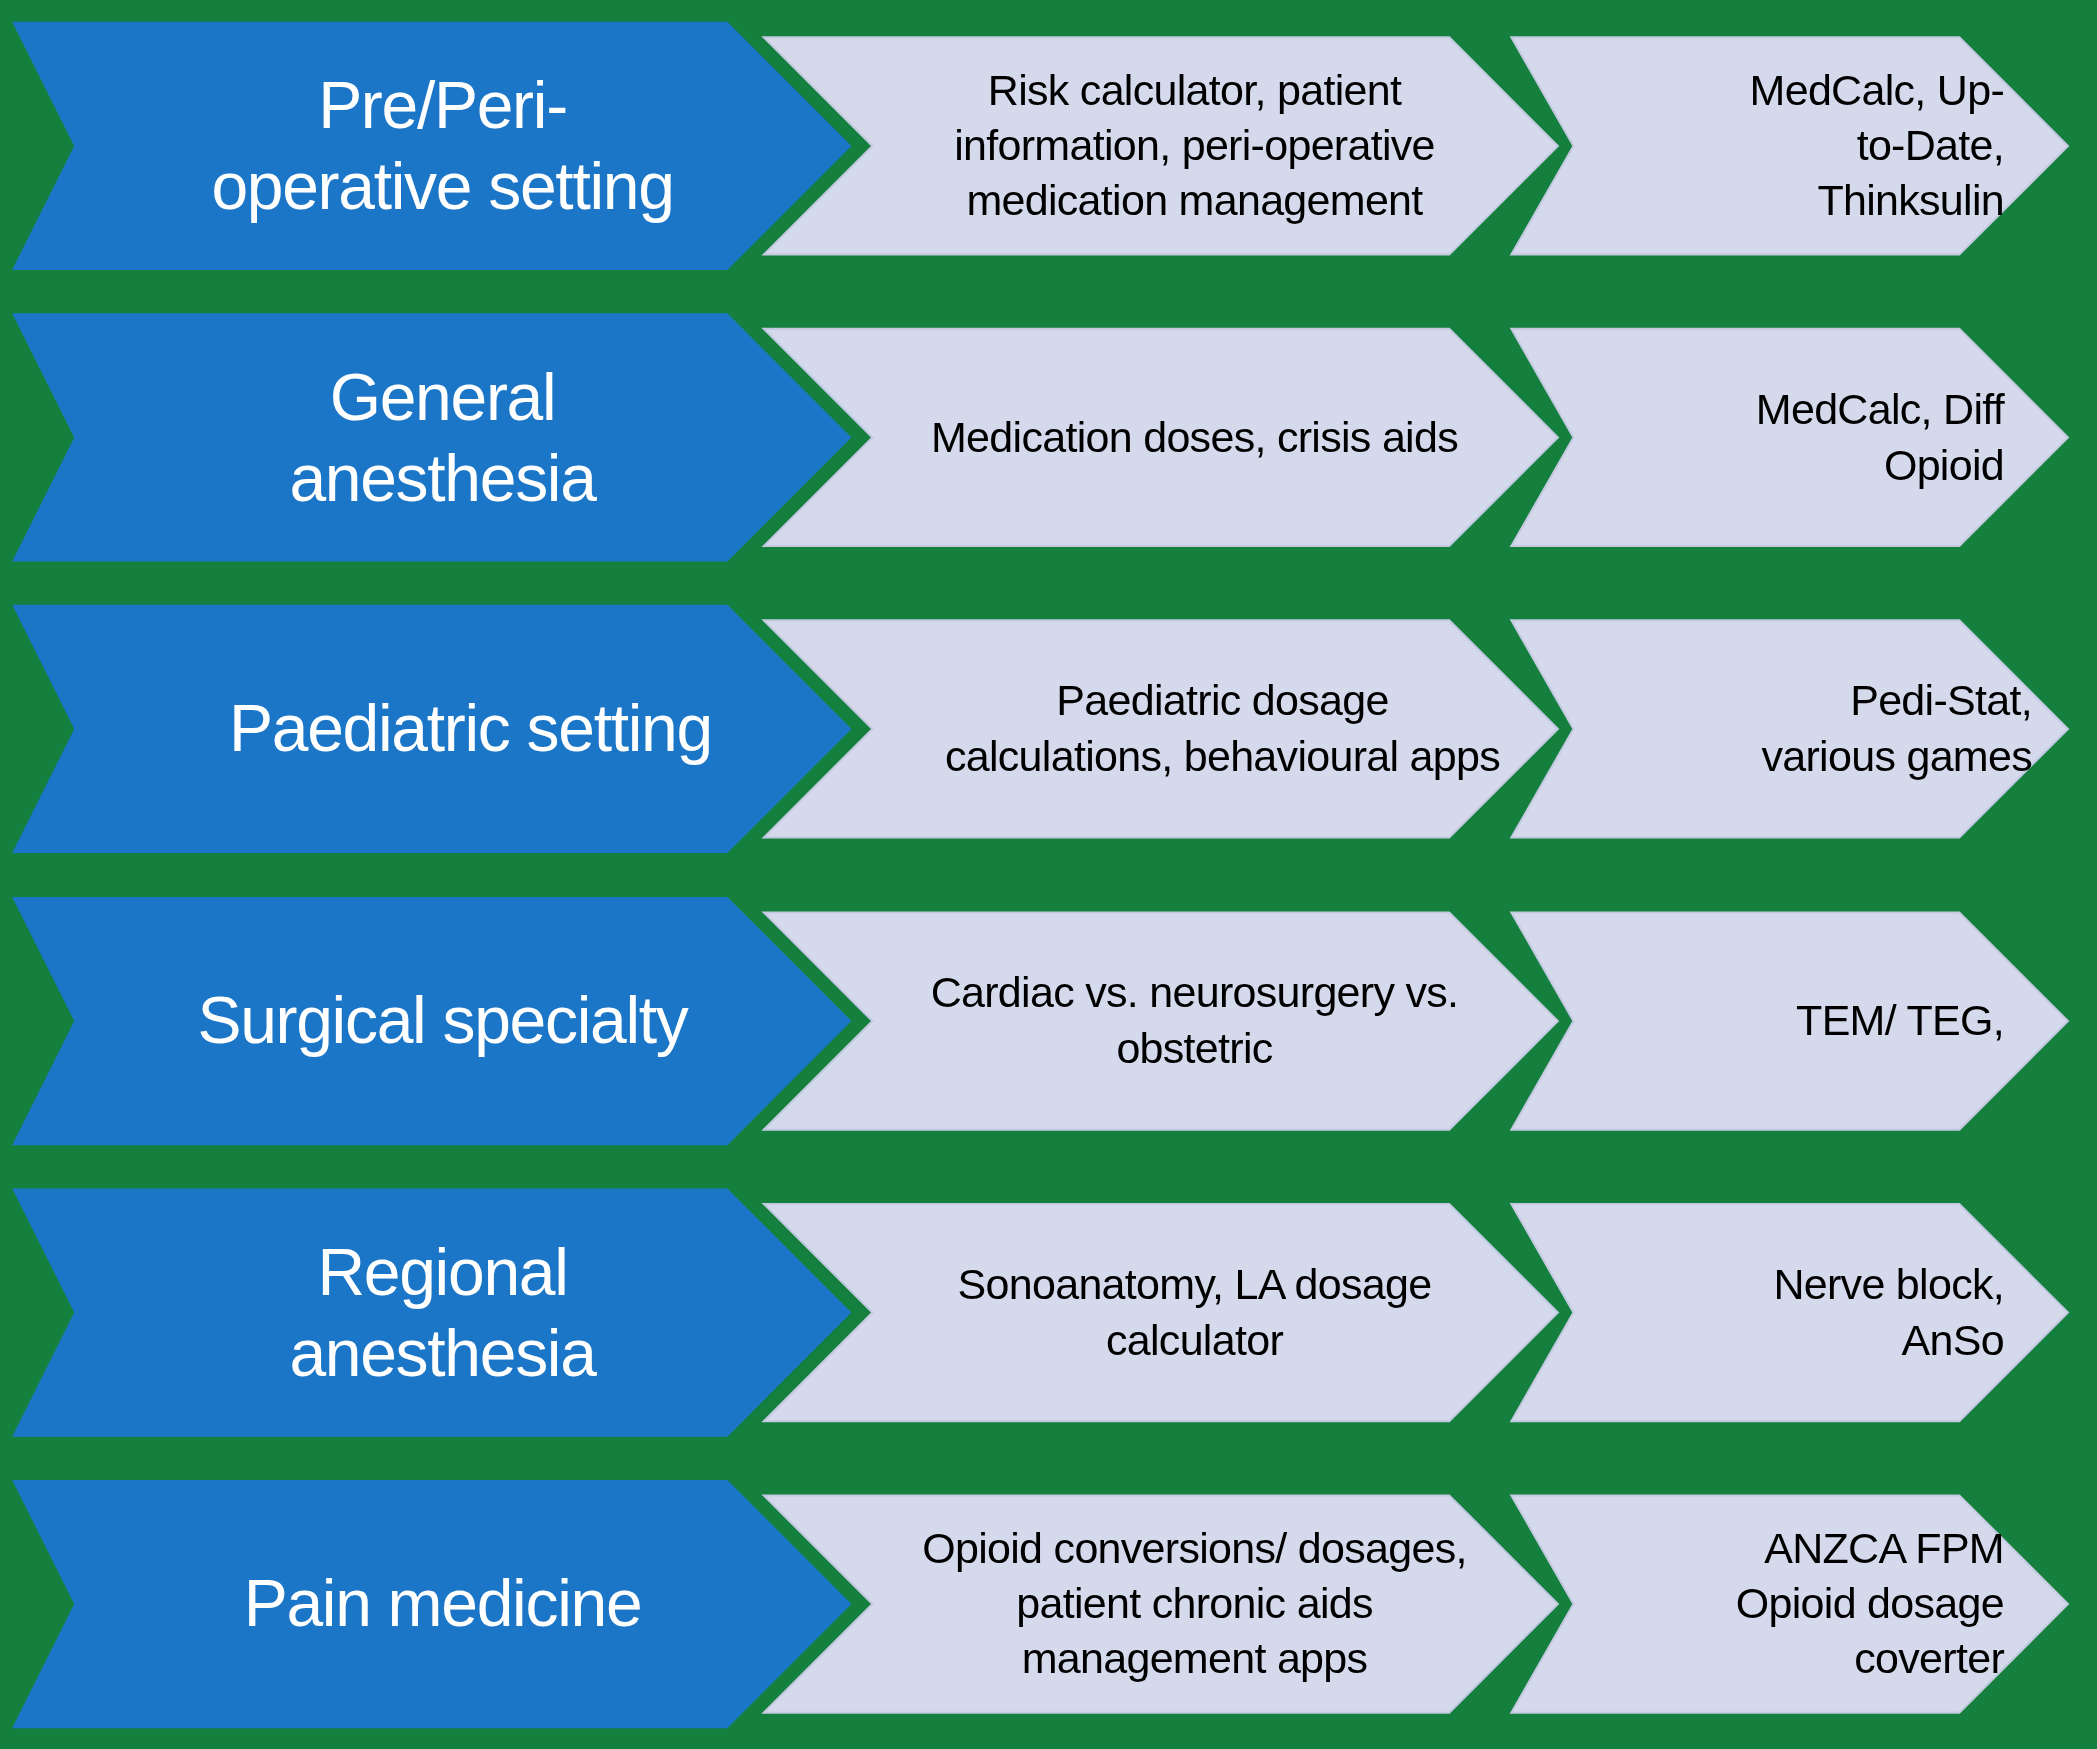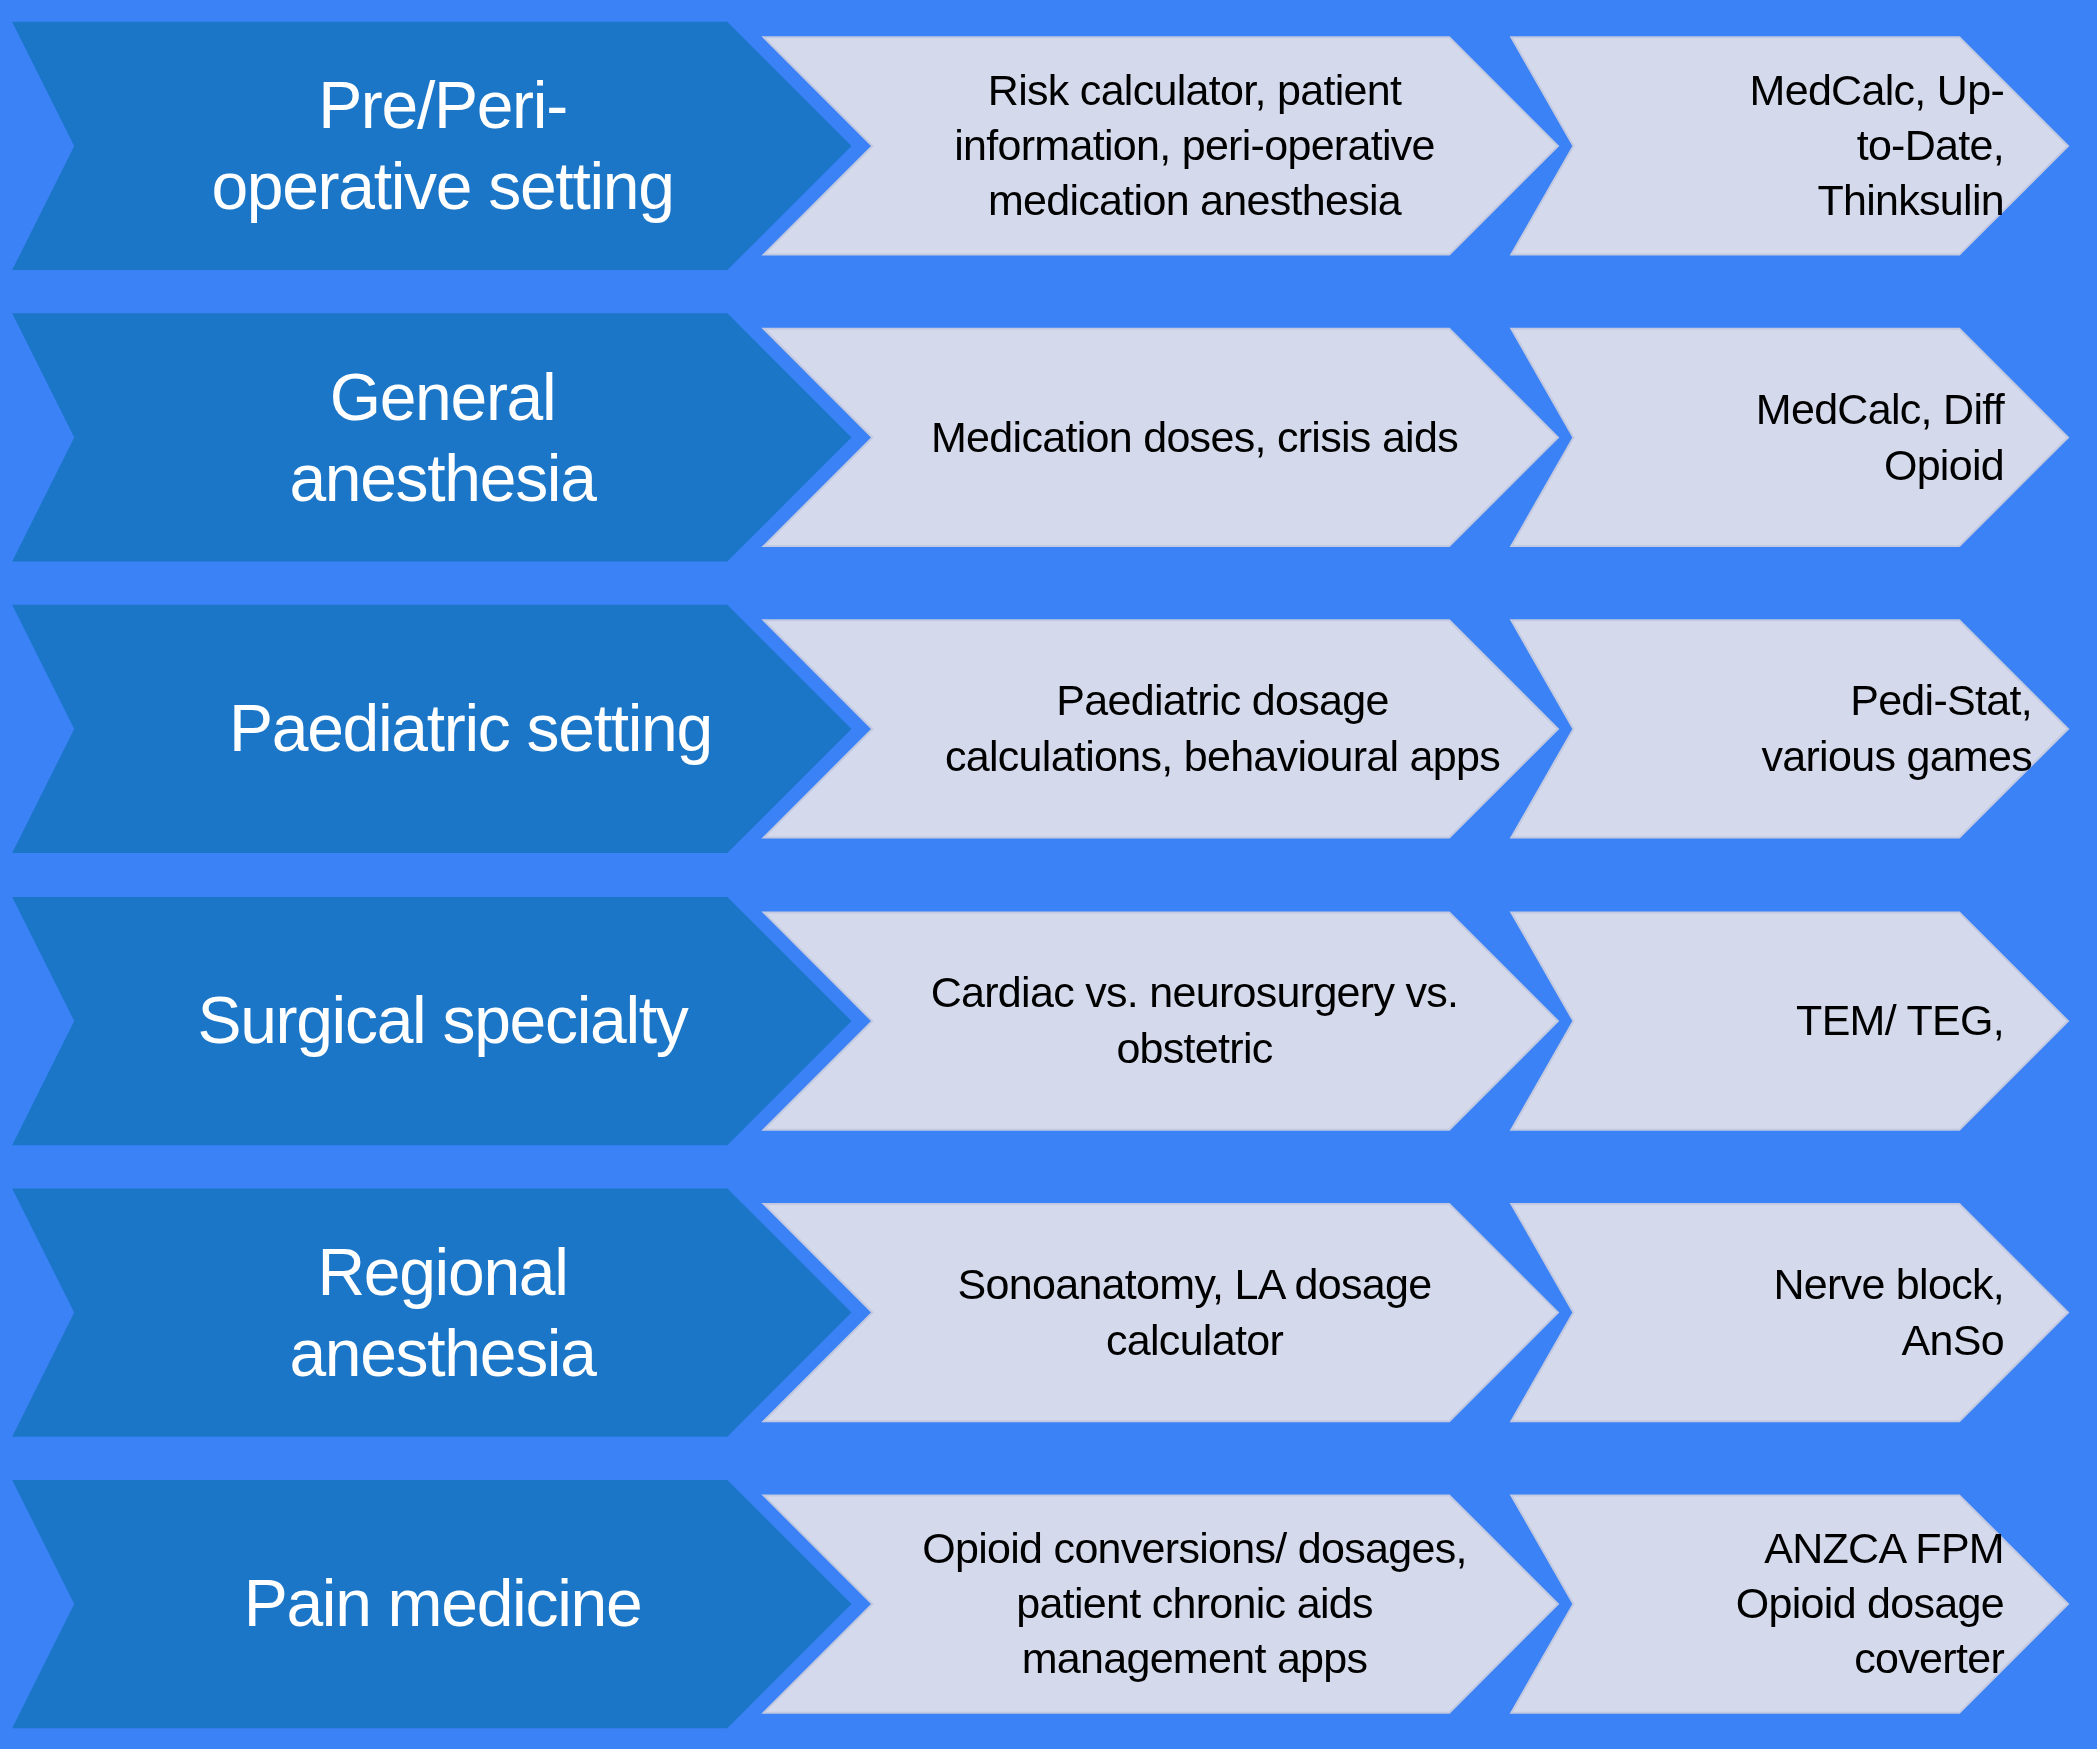--- a/index.html
+++ b/index.html
@@ -1,20 +1,20 @@
 <!DOCTYPE html>
 <html style="--stage_fill: #1b76c8; --stage_text: #ffffff; --detail_fill: #d4daeb; --detail_border: #c2c9e0; --detail_text: #000000; --background: #ffffff;font-size:10.8px"><head>
 <meta charset="utf-8">
 <style>
   html, body { margin: 0; padding: 0; background: #ffffff; }
   .canvas {
     position: relative;
     width: 2097px;
     height: 1750px;
-    background: #3b82f6;
+    background: #15803d;
     font-family: "Liberation Sans", sans-serif;
     overflow: hidden;
   }
   svg.shapes { position: absolute; left: 0; top: 0; }
   .stage-shape  { fill: var(--stage_fill, #1b76c8); }
   .detail-shape { fill: var(--detail_fill, #d4daeb); stroke: var(--detail_border, #c2c9e0); stroke-width: 3px; }
   .row { position: absolute; left: 0; width: 2097px; height: 292px; }
   .row.r0 { top: 0; }
   .row.r1 { top: 292px; }
   .row.r2 { top: 583px; margin-left: 28px; }
@@ -90,21 +90,21 @@
   </svg>
 
   <div class="row r0">
     <div class="txt stage-txt">
       <div class="line">Pre/Peri-</div>
       <div class="line">operative setting</div>
     </div>
     <div class="txt mid-txt">
       <div class="line">Risk calculator, patient</div>
       <div class="line">information, peri-operative</div>
-      <div class="line">medication anesthesia</div>
+      <div class="line">medication management</div>
     </div>
     <div class="txt right-txt">
       <div class="line">MedCalc, Up-</div>
       <div class="line">to-Date,</div>
       <div class="line">Thinksulin</div>
     </div>
   </div>
 
   <div class="row r1">
     <div class="txt stage-txt">

